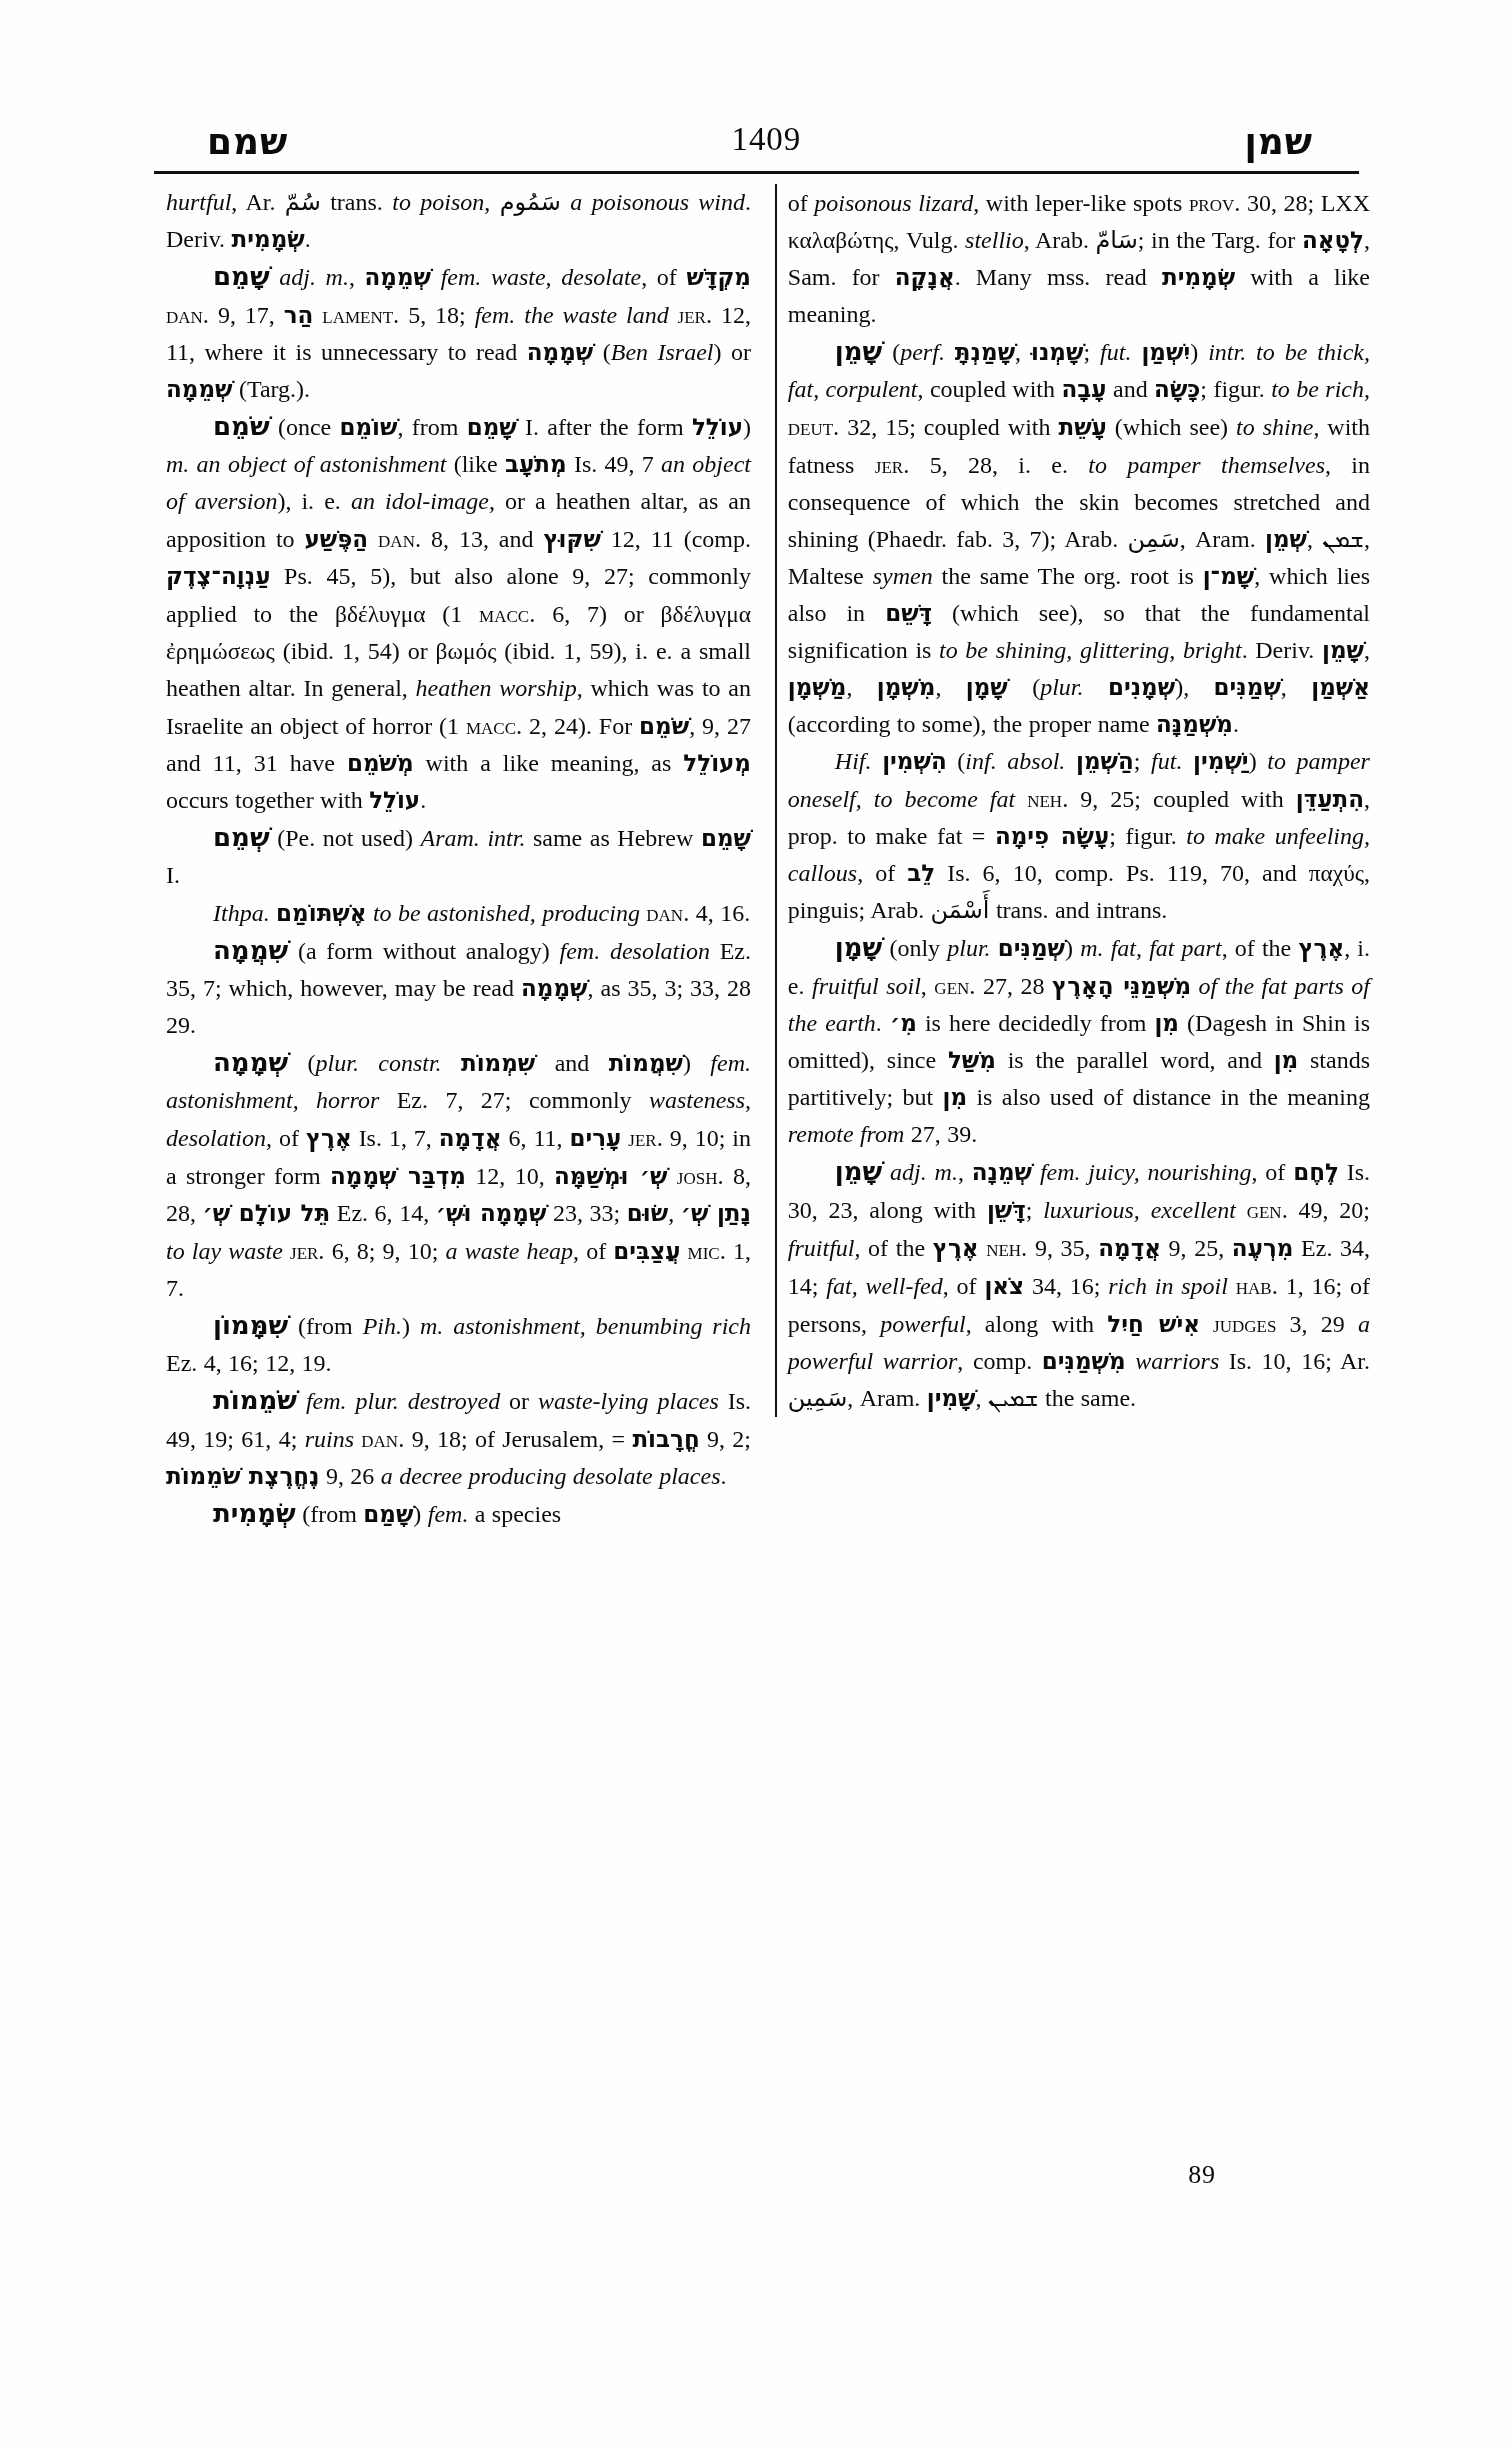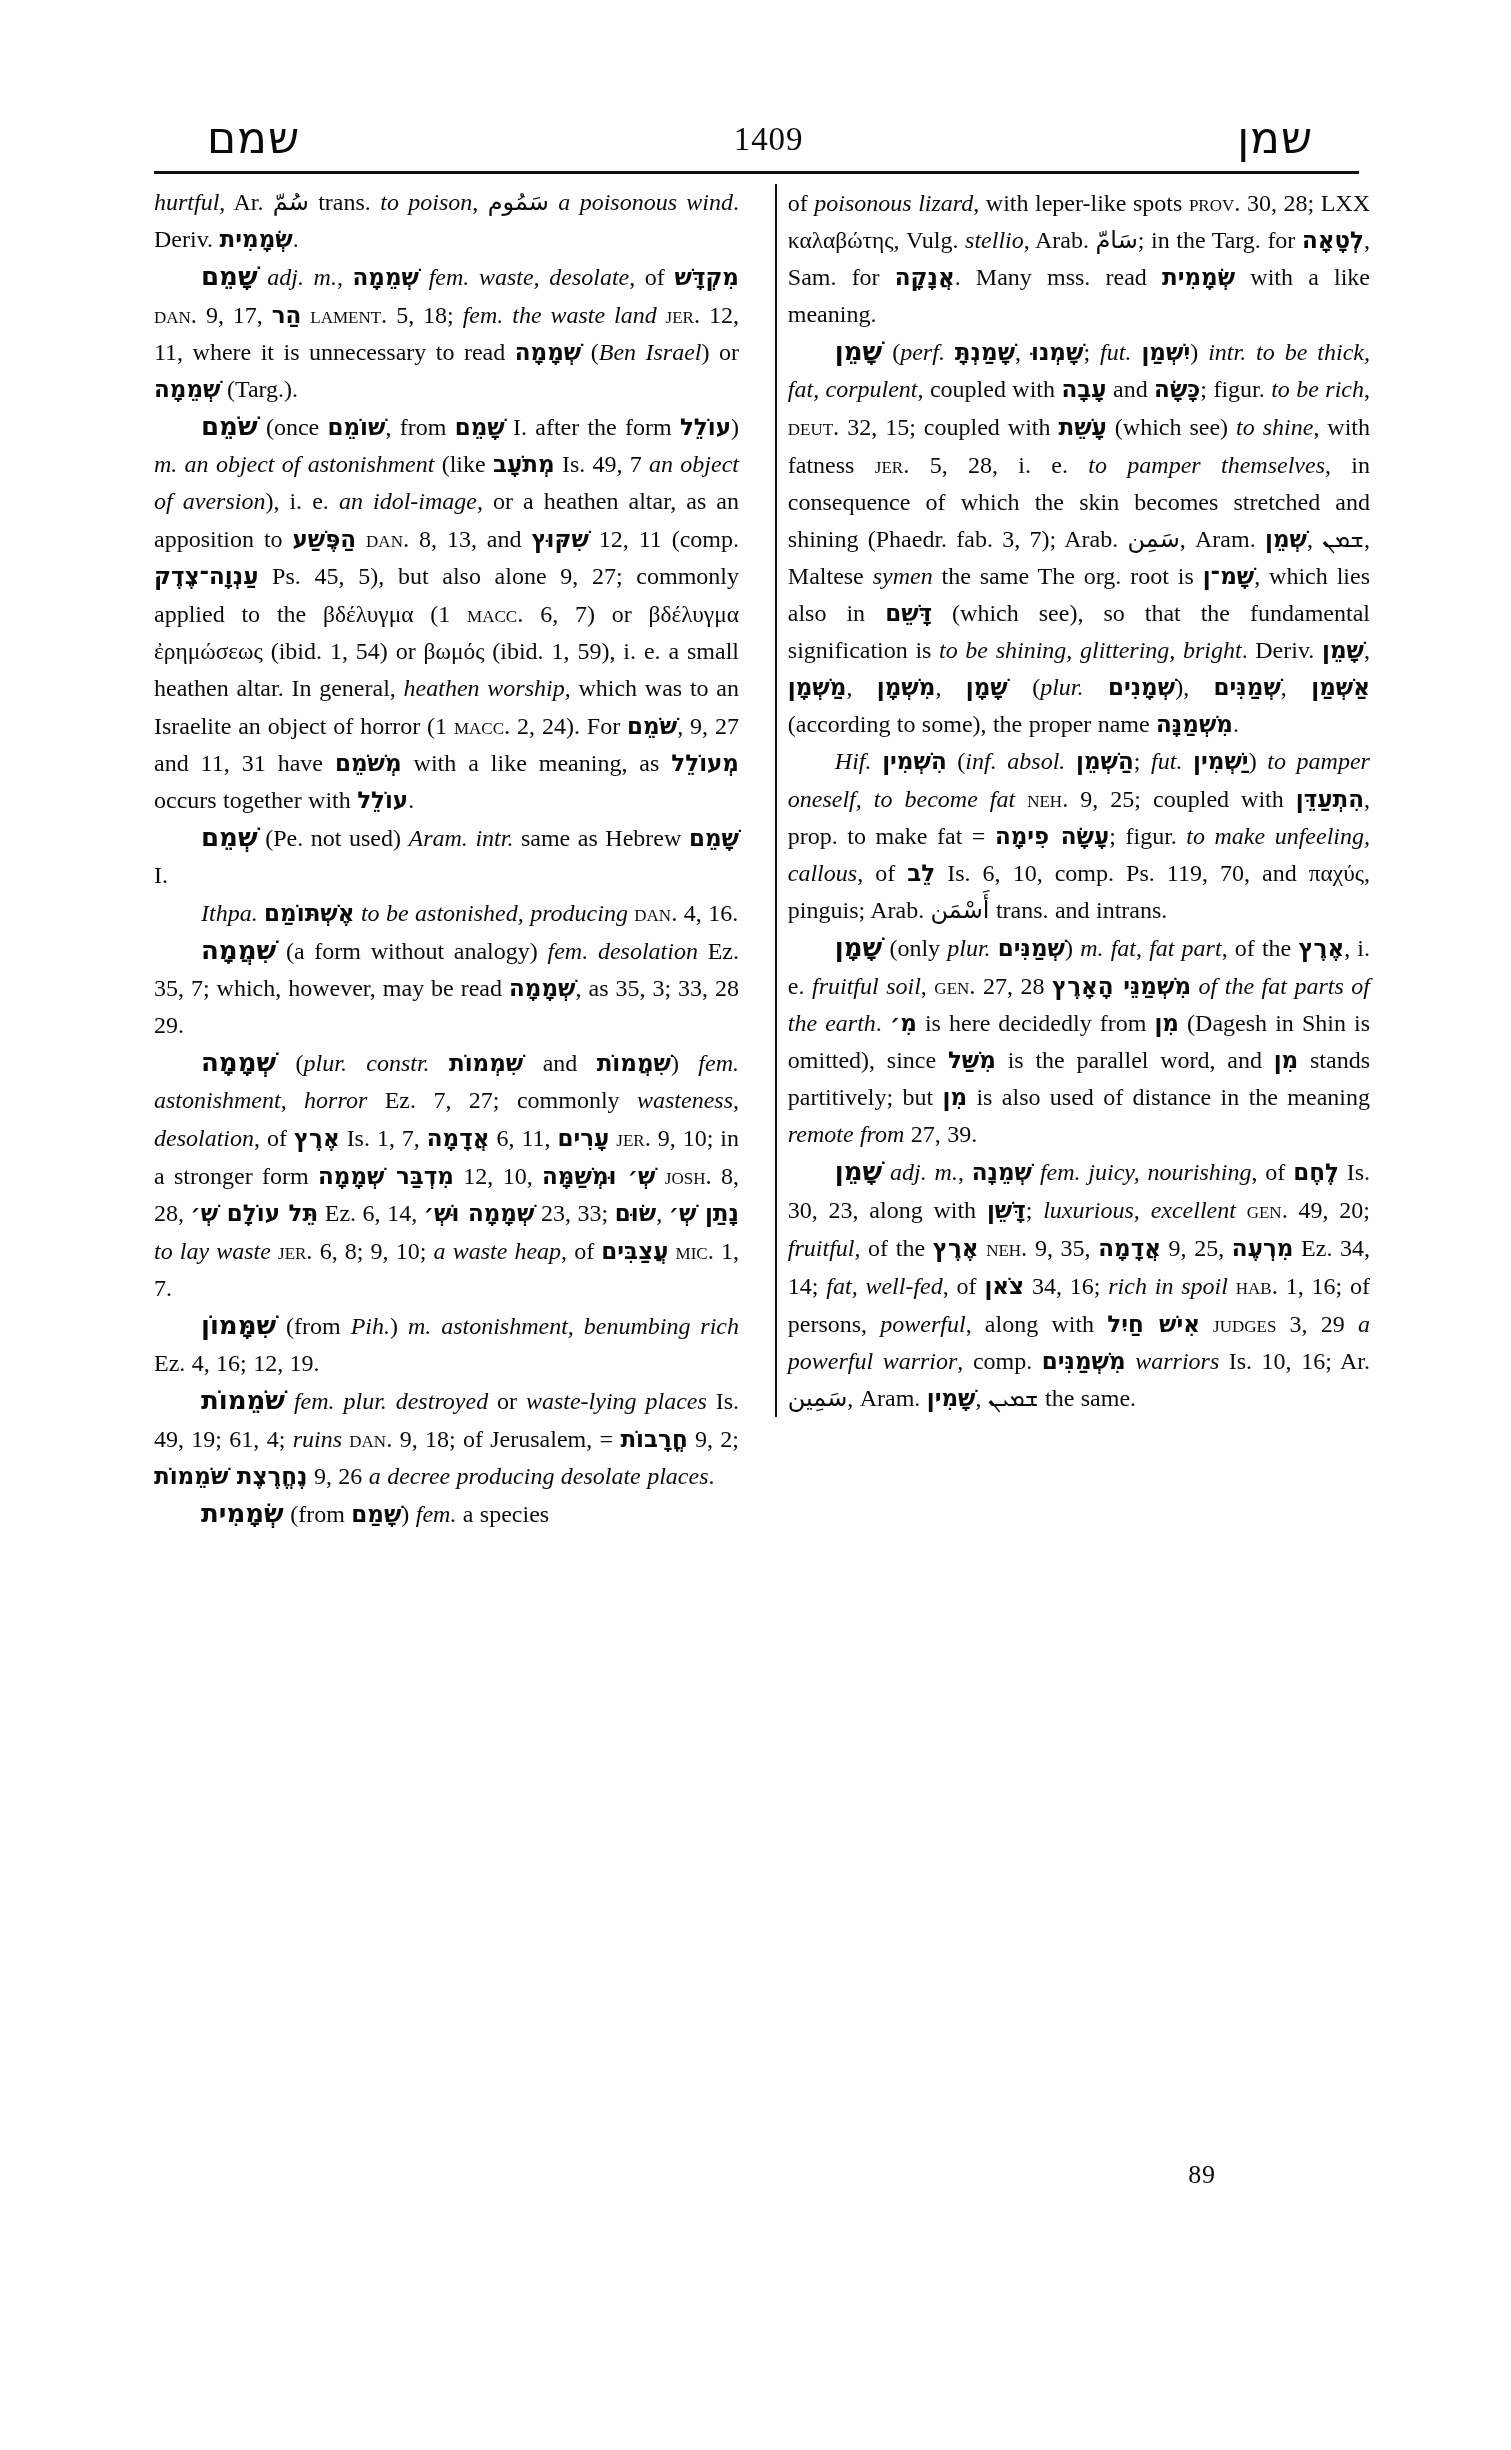--- a/index.html
+++ b/index.html
@@ -29,22 +29,22 @@
     left: 207px;
     top: 97px;
     width: 1106px;
     height: 63px;
     display: flex;
     align-items: flex-end;
     justify-content: space-between;
   }
   .rh-heb {
     font-family: "DejaVu Sans", sans-serif;
-    font-size: 44px;
-    font-weight: 400;
+    font-size: 36px;
+    font-weight: 700;
     line-height: 1;
     direction: rtl;
     letter-spacing: 0.9px;
   }
   .rh-num {
     font-size: 33px;
     font-weight: 400;
     letter-spacing: 0.9px;
     padding-bottom: 1.8px;
   }
@@ -71,21 +71,21 @@
     position: absolute;
     left: 154px;
     top: 184px;
     width: 1205px;
   }
   .col {
     position: absolute;
     top: 0;
     width: 585px;
   }
-  .col-left  { left: 0; }
+  .col-left  { left: 12px; }
   .col-right { left: 621px; padding-left: 10.8px; border-left: 2.7px solid #111; box-sizing: border-box; width: 595px;}
 
   p.tp {
     margin: 0;
     font-size: 24px;
     line-height: 37px;
     text-align: justify;
     text-align-last: left;
     text-justify: inter-word;
     word-spacing: 0.4px;

